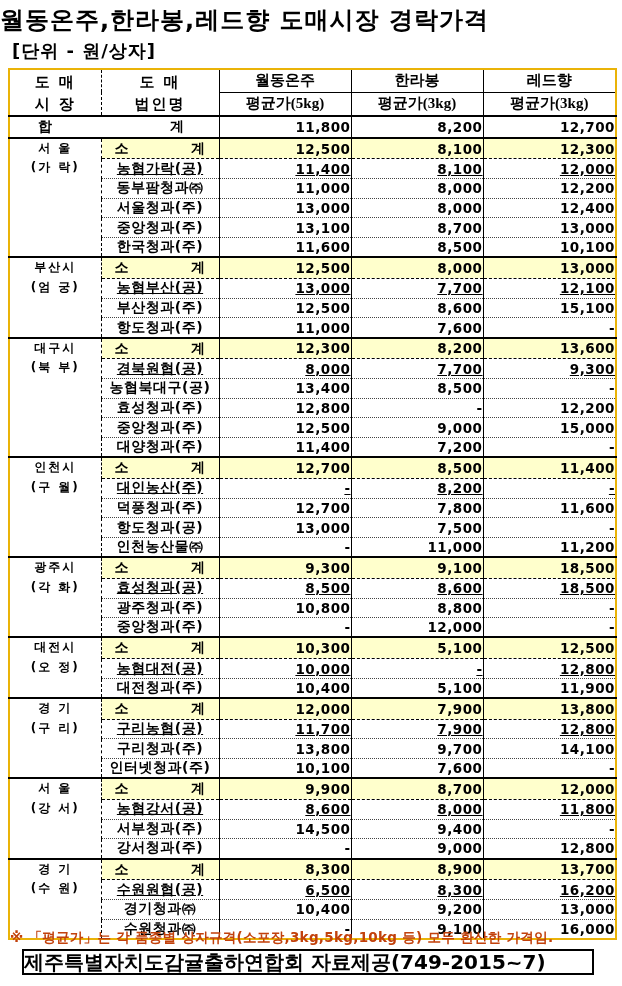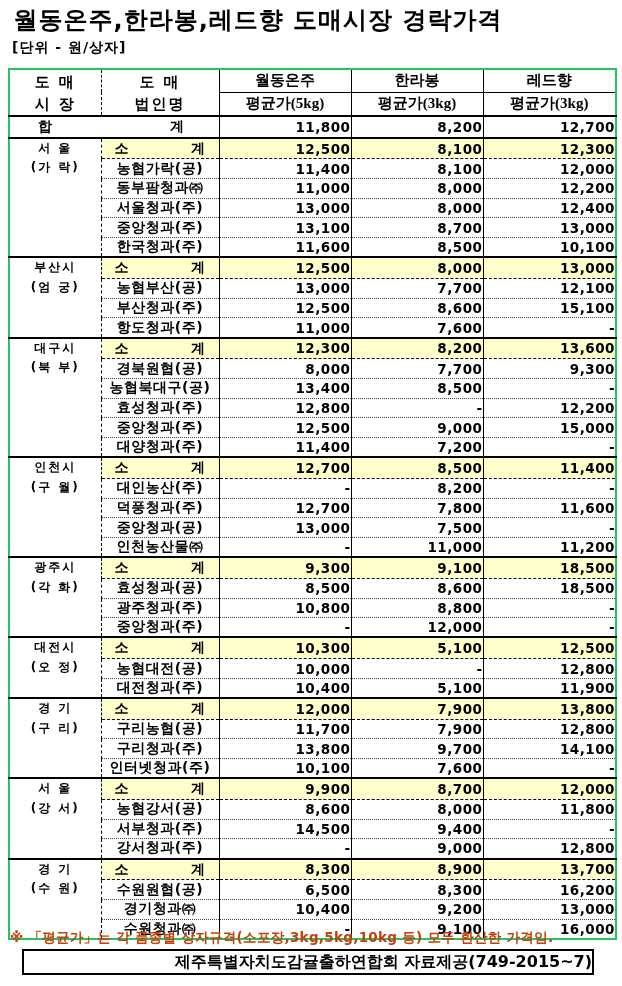--- a/index.html
+++ b/index.html
@@ -1,58 +1,58 @@
 <!DOCTYPE html>
 <html><head>
 <meta charset="utf-8">
 <style>
   html,body{margin:0;padding:0;}
   body{
     width:622px;height:986px;background:#ffffff;position:relative;overflow:hidden;
     font-family:"DejaVu Sans","Liberation Sans",sans-serif;font-weight:700;color:#000;
   }
-  .title{position:absolute;top:4px;left:0;width:516px;text-align:center;
+  .title{position:absolute;top:4px;left:0;width:516px;
          font-size:24px;letter-spacing:1px;white-space:nowrap;}
   .meta-row{position:absolute;top:39px;left:12px;width:598px;display:flex;
             justify-content:space-between;align-items:flex-end;}
   .date{font-size:15px;letter-spacing:1.5px;white-space:nowrap;}
-  .unit{font-size:14px;letter-spacing:1px;white-space:nowrap;}
+  .unit{font-size:18px;letter-spacing:1px;white-space:nowrap;}
 
   table.price{position:absolute;left:8px;top:68px;width:607px;table-layout:fixed;
-              border-collapse:collapse;border:2px solid #22c55e;}
+              border-collapse:collapse;border:2px solid #eab308;}
   table.price th,table.price td{padding:0;overflow:hidden;white-space:nowrap;}
 
   thead{border-bottom:2px solid #000;}
   thead th{font-size:15px;font-weight:700;text-align:center;vertical-align:middle;}
   thead tr.hr1{height:23px;}
   thead tr.hr2{height:24px;font-family:Liberation Serif, serif;}
   thead tr.hr2 th{border-top:1px solid #000;}
   .hd div{line-height:22px;letter-spacing:2px;}
 
   tbody tr{height:19.7px;}
   tbody td{font-size:13.5px;vertical-align:middle;}
 
   .v-dash{border-left:1px dashed #000;}
   .v-solid{border-left:1px solid #000;}
   tr.group-start{border-top:2px solid #000;}
-  tr.sep-dash td{border-top:1px dashed #000;}
+  tr.sep-dash td{border-top:1px dashed #000;text-decoration:underline;}
   tr.sep-dot td{border-top:1px dotted #444;}
   .yellow{background:#FFFFCC;}
 
   td.market{vertical-align:top;text-align:center;font-size:12px;letter-spacing:2px;}
   td.market div{line-height:19.7px;}
   td.corp{text-align:center;font-size:14px;letter-spacing:0.5px;}
   td.num{text-align:right;padding-right:9px;letter-spacing:0.5px;}
   .jrow{display:flex;justify-content:space-between;padding:0 13px;line-height:19.7px;}
   .jrow-total{display:flex;justify-content:space-between;padding:0 34px 0 28px;line-height:19.7px;font-size:14px;}
 
   .footnote{position:absolute;left:10px;top:929px;font-size:13.5px;color:#c2410c;
             letter-spacing:0.3px;white-space:nowrap;}
   .source-box{position:absolute;left:22px;top:949px;width:568px;height:22px;
-              border:2px solid #000;text-align:right;line-height:22px;font-size:16px;}
+              border:2px solid #000;text-align:left;line-height:22px;font-size:20px;}
 </style>
 </head>
 <body>
 
 <div class="title">월동온주,한라봉,레드향 도매시장 경락가격</div>
 
 <div class="meta-row">
   <span class="unit">[단위 - 원/상자]</span>
 </div>
 
@@ -240,21 +240,21 @@
         <td class="num v-solid">8,200</td>
         <td class="num v-solid">-</td>
       </tr>
       <tr class="sep-dot">
         <td class="corp v-dash">덕풍청과(주)</td>
         <td class="num v-solid">12,700</td>
         <td class="num v-solid">7,800</td>
         <td class="num v-solid">11,600</td>
       </tr>
       <tr class="sep-dot">
-        <td class="corp v-dash">중앙청과(공)</td>
+        <td class="corp v-dash">항도청과(공)</td>
         <td class="num v-solid">13,000</td>
         <td class="num v-solid">7,500</td>
         <td class="num v-solid">-</td>
       </tr>
       <tr class="sep-dot">
         <td class="corp v-dash">인천농산물㈜</td>
         <td class="num v-solid">-</td>
         <td class="num v-solid">11,000</td>
         <td class="num v-solid">11,200</td>
       </tr>

